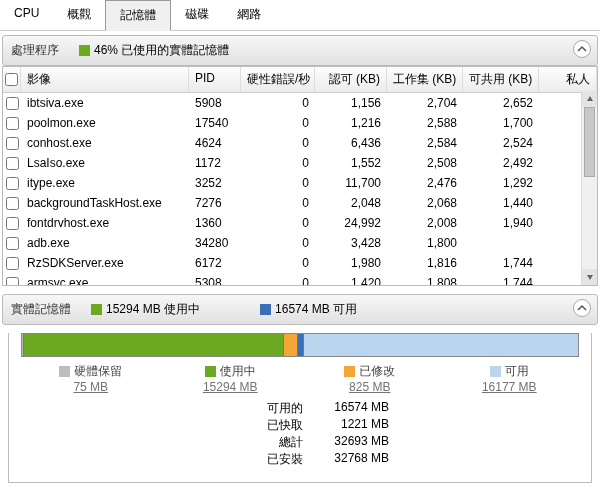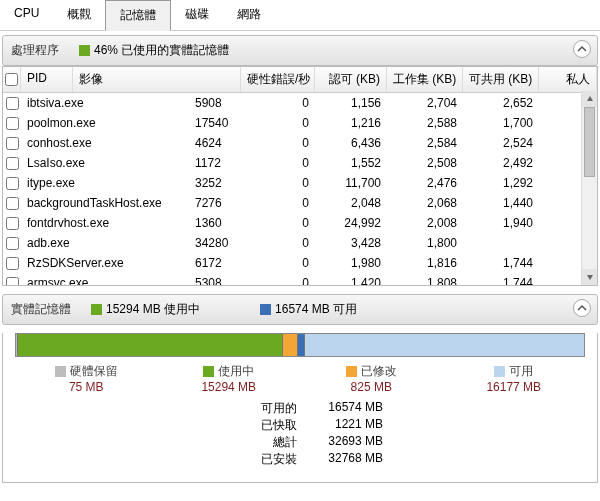--- a/index.html
+++ b/index.html
@@ -38,21 +38,21 @@
 .sb-btn { height:16px; background:#e4e4e4; display:flex; align-items:center; justify-content:center; }
 .sb-thumb { position:absolute; top:16px; left:2px; right:2px; height:70px; background:#c8c8c8; border:1px solid #aaa; }
 
 .membar-wrap { margin:8px 12px 6px; }
 .membar { display:flex; height:24px; border:1px solid #888; }
 .seg { height:100%; }
 
 .legend-row { display:flex; justify-content:space-between; margin:6px 12px; }
 .legend-item { text-align:center; flex:1; }
 .legend-item .lab { color:#444; }
-.legend-item .val { color:#7f1d1d; }
+.legend-item .val { color:#737373;text-decoration:underline; }
 
 .stats { margin:4px 0 10px 250px; }
 .stats-row { display:flex; }
 .stats-row .k { width:50px; text-align:right; padding-right:6px;font-family:Liberation Serif, serif; }
 .stats-row .v { width:80px; text-align:right; }
 
 input[type=checkbox]{ margin:0; }
 </style>
 </head>
 <body>
@@ -74,22 +74,22 @@
         <path d="M1 7 L5 3 L9 7" fill="none" stroke="#555" stroke-width="1.5"></path>
       </svg>
   </div>
 </div>
 
 <div class="table-wrap">
   <div class="thead">
     <div class="th col-chk">
         <input type="checkbox" style="">
       </div>
+    <div class="th col-name">影像</div>
     <div class="th col-pid">PID</div>
-    <div class="th col-name">影像</div>
     <div class="th col-hf">硬性錯誤/秒</div>
     <div class="th col-commit">認可 (KB)</div>
     <div class="th col-ws">工作集 (KB)</div>
     <div class="th col-share">可共用 (KB)</div>
     <div class="th col-priv">私人</div>
   </div>
   <div class="tbody" id="tbody">
       <div class="tr">
         <div class="td col-chk">
           <input type="checkbox" style="">
@@ -231,21 +231,21 @@
   <span class="legend-txt" style="margin-right:60px">15294 MB 使用中</span>
   <span class="legend-sq" id="mem-sq2" style="background: rgb(59, 111, 182);"></span>
   <span class="legend-txt">16574 MB 可用</span>
   <div class="chev">
     <svg viewBox="0 0 10 10">
         <path d="M1 7 L5 3 L9 7" fill="none" stroke="#555" stroke-width="1.5"></path>
       </svg>
   </div>
 </div>
 
-<div style="border:1px solid #bbb;border-top:none;margin:0 2px;padding-bottom:4px">
+<div style="border:1px solid #bbb;border-top:none;margin:0 8px;padding-bottom:4px">
   <div class="membar-wrap">
     <div class="membar" id="membar">
         <div class="seg" style="width: 0.228882%; background: rgb(189, 189, 189);"></div>
         <div class="seg" style="width: 46.6736%; background: rgb(106, 169, 33); border-left: 1px solid rgb(119, 119, 119);"></div>
         <div class="seg" style="width: 2.5177%; background: rgb(243, 165, 54); border-left: 1px solid rgb(119, 119, 119);"></div>
         <div class="seg" style="width: 1.2085%; background: rgb(59, 111, 182); border-left: 1px solid rgb(119, 119, 119);"></div>
         <div class="seg" style="width: 49.3683%; background: rgb(188, 213, 238); border-left: 1px solid rgb(119, 119, 119);"></div>
       </div>
   </div>
   <div class="legend-row" id="legend">

